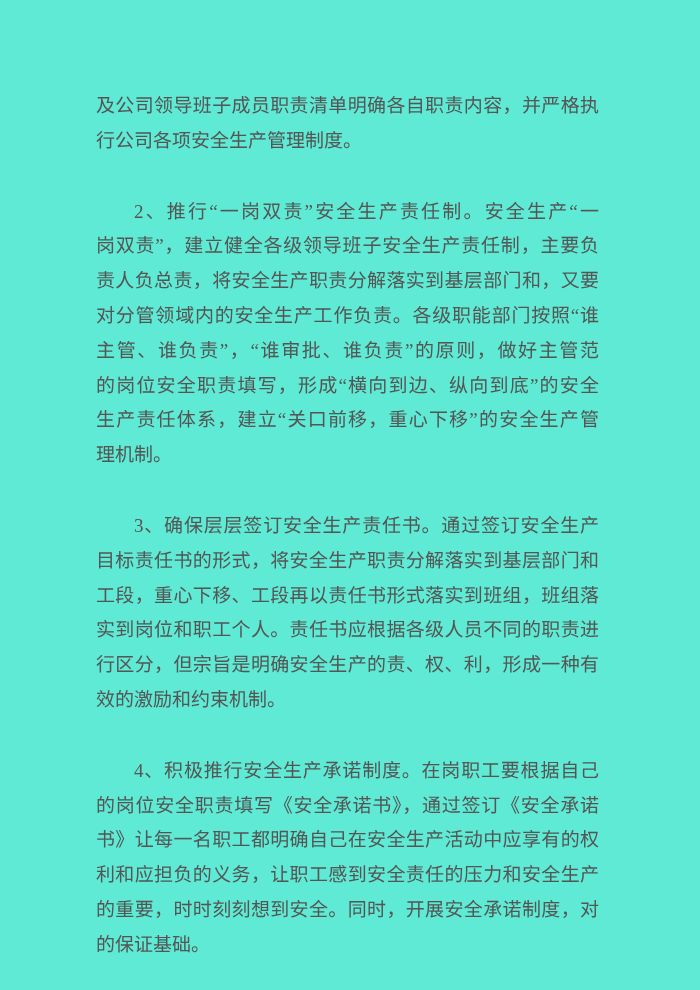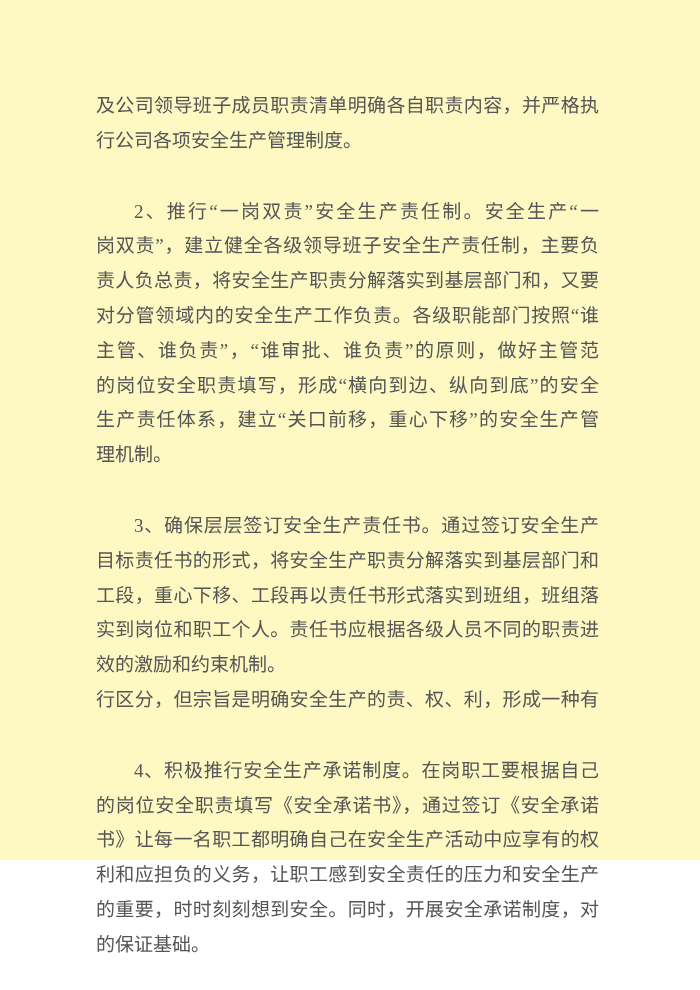--- a/index.html
+++ b/index.html
@@ -12,22 +12,22 @@
     background: #ffffff;
     overflow: hidden;
     position: relative;
     font-family: "Liberation Serif", "DejaVu Serif", serif;
   }
   .page {
     position: absolute;
     top: 0;
     left: 0;
     width: 700px;
-    height: 860px;
-    background: #fef9c3;
+    height: 990px;
+    background: #5eead4;
   }
   .text-block {
     position: absolute;
     left: 96px;
     top: 89px;
     width: 503px;
     font-size: 19px;
     line-height: 34.8px;
     color: #555555;
     letter-spacing: 0;
@@ -70,22 +70,22 @@
         <div class="text-line line-justify">主管、谁负责”，“谁审批、谁负责”的原则，做好主管范</div>
         <div class="text-line line-justify">的岗位安全职责填写，形成“横向到边、纵向到底”的安全</div>
         <div class="text-line line-justify">生产责任体系，建立“关口前移，重心下移”的安全生产管</div>
         <div class="text-line line-left">理机制。</div>
       </div>
       <div class="paragraph">
         <div class="text-line line-justify line-indent">3、确保层层签订安全生产责任书。通过签订安全生产</div>
         <div class="text-line line-justify">目标责任书的形式，将安全生产职责分解落实到基层部门和</div>
         <div class="text-line line-justify">工段，重心下移、工段再以责任书形式落实到班组，班组落</div>
         <div class="text-line line-justify">实到岗位和职工个人。责任书应根据各级人员不同的职责进</div>
+        <div class="text-line line-justify">行区分，但宗旨是明确安全生产的责、权、利，形成一种有</div>
         <div class="text-line line-left">效的激励和约束机制。</div>
-        <div class="text-line line-justify">行区分，但宗旨是明确安全生产的责、权、利，形成一种有</div>
       </div>
       <div class="paragraph">
         <div class="text-line line-justify line-indent">4、积极推行安全生产承诺制度。在岗职工要根据自己</div>
         <div class="text-line line-justify">的岗位安全职责填写《安全承诺书》，通过签订《安全承诺</div>
         <div class="text-line line-justify">书》让每一名职工都明确自己在安全生产活动中应享有的权</div>
         <div class="text-line line-justify">利和应担负的义务，让职工感到安全责任的压力和安全生产</div>
         <div class="text-line line-justify">的重要，时时刻刻想到安全。同时，开展安全承诺制度，对</div>
         <div class="text-line line-left">的保证基础。</div>
       </div>
     </div>

